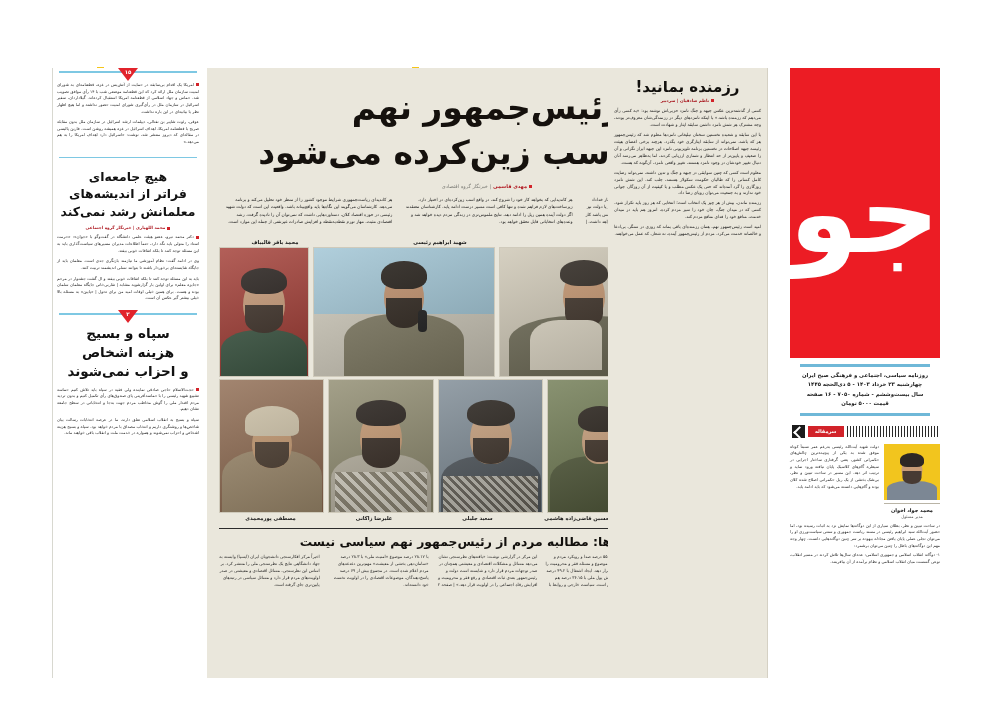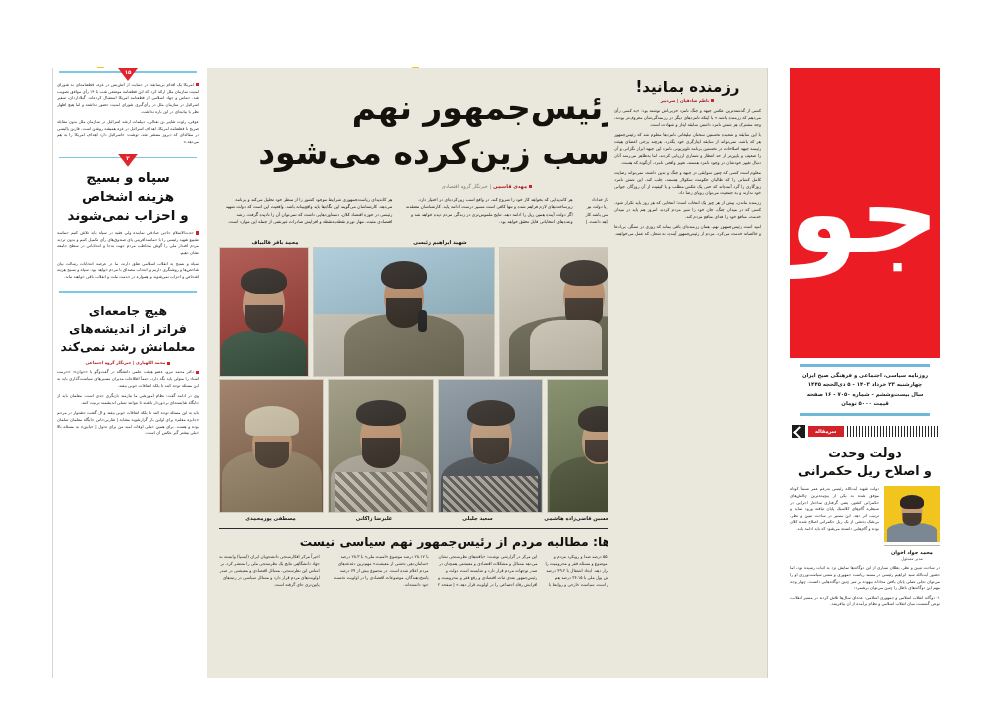--- a/index.html
+++ b/index.html
@@ -284,50 +284,50 @@
       </div>
       <p class="tiny just body-para">
         <span class="sq"></span><span>امریکا یک اقدام بی‌سابقه در حمایت از آتش‌بس در غزه، قطعنامه‌ای به شورای امنیت سازمان ملل ارائه کرد که این قطعنامه موضعی شب با ۱۴ رأی موافق تصویب شد. حماس و جهاد اسلامی از قطعنامه امریکا استقبال کرده‌اند. گیلاداردان، سفیر اسرائیل در سازمان ملل در رأی‌گیری شورای امنیت حضور نداشته و اما هیچ اظهار نظر یا بیانیه‌ای در این باره نداشت.</span>
       </p>
       <p class="tiny just body-para">عوقی، رئوت شاپیر بن نفتالی، دیپلمات ارشد اسرائیل در سازمان ملل بدون مقابله صریح با قطعنامه امریکا، اهداف اسرائیل در غزه همیشه روشن است. فارین پالیسی در مقاله‌ای که دیروز منتشر شد، نوشت: «اسرائیل دارد اهداف امریکا را به هم می‌دهد.»</p>
     </div>
 
     <div class="lc-block" style="margin-top:8px;">
       <div class="rule-wrap">
         <div class="rule-line"></div>
-        <div class="pg-flag">۲</div>
-      </div>
-      <div class="side-head">
-        <div>سپاه و بسیج</div>
-        <div>هزینه اشخاص</div>
-        <div>و احزاب نمی‌شوند</div>
-      </div>
-      <p class="tiny just body-para">
-        <span class="sq"></span><span>حجت‌الاسلام حاجی صادقی نماینده ولی فقیه در سپاه باید تلاش کنیم حماسه تشییع شهید رئیسی را با حماسه‌آفرینی پای صندوق‌های رأی تکمیل کنیم و بدون تردید مردم اقتدار ملی را گوش مخاطب مردم جهت به‌جا و انتخاباتی در سطح جامعه نشان دهیم.</span>
-      </p>
-      <p class="tiny just body-para">سپاه و بسیج به انقلاب اسلامی تعلق دارند، ما در عرصه انتخابات رسالت بیان شاخص‌ها و روشنگری داریم و انتخاب مصداق با مردم خواهد بود. سپاه و بسیج هزینه اشخاص و احزاب نمی‌شوند و همواره در خدمت ملت و انقلاب باقی خواهند ماند.</p>
-    </div>
-
-    <div class="lc-block" style="margin-top:8px;">
-      <div class="rule-wrap">
-        <div class="rule-line"></div>
       </div>
       <div class="side-head sm">
         <div>هیچ جامعه‌ای</div>
         <div>فراتر از اندیشه‌های</div>
         <div>معلمانش رشد نمی‌کند</div>
       </div>
       <div class="byline-mini">
         <span class="sq"></span><span>محمد اللهیاری | خبرنگار گروه اجتماعی</span>
       </div>
       <p class="tiny just body-para">
         <span class="sq"></span><span>دکتر محمد نیرو، عضو هیئت علمی دانشگاه در گفت‌وگو با «جوان»: «حرمت استاد را متولی باید نگه دارد، حتماً اطلاعات مدیران مسیرهای سیاست‌گذاری باید به این مسئله توجه کنند تا بلکه اتفاقات خوبی بیفتد.</span>
       </p>
       <p class="tiny just body-para">وی در ادامه گفت: نظام آموزشی ما نیازمند بازنگری جدی است. معلمان باید از جایگاه شایسته‌ای برخوردار باشند تا بتوانند نسلی اندیشمند تربیت کنند.</p>
       <p class="tiny just body-para">باید به این مسئله توجه کنند تا بلکه اتفاقات خوبی بیفتد و ال گشت جشنوار در مرحم «جایزه معلم» برای اولین بار گزارشویه مشابه | تقاربی‌خانی جایگاه معلمان سلمان بوده و هست. برای همین خیلی اوقات امید من برای تحول | «پایین» به مسئله بالا خیلی بیشتر گیر عکس آن است.</p>
+    </div>
+
+    <div class="lc-block" style="margin-top:8px;">
+      <div class="rule-wrap">
+        <div class="rule-line"></div>
+        <div class="pg-flag">۲</div>
+      </div>
+      <div class="side-head">
+        <div>سپاه و بسیج</div>
+        <div>هزینه اشخاص</div>
+        <div>و احزاب نمی‌شوند</div>
+      </div>
+      <p class="tiny just body-para">
+        <span class="sq"></span><span>حجت‌الاسلام حاجی صادقی نماینده ولی فقیه در سپاه باید تلاش کنیم حماسه تشییع شهید رئیسی را با حماسه‌آفرینی پای صندوق‌های رأی تکمیل کنیم و بدون تردید مردم اقتدار ملی را گوش مخاطب مردم جهت به‌جا و انتخاباتی در سطح جامعه نشان دهیم.</span>
+      </p>
+      <p class="tiny just body-para">سپاه و بسیج به انقلاب اسلامی تعلق دارند، ما در عرصه انتخابات رسالت بیان شاخص‌ها و روشنگری داریم و انتخاب مصداق با مردم خواهد بود. سپاه و بسیج هزینه اشخاص و احزاب نمی‌شوند و همواره در خدمت ملت و انقلاب باقی خواهند ماند.</p>
     </div>
   </div>
 
   <div class="center-col rtl">
 
     <div class="main-head">
       <div>رئیس‌جمهور نهم</div>
       <div>سوار اسب زین‌کرده می‌شود</div>
     </div>
     <div class="main-byline">
@@ -465,24 +465,20 @@
       <div>قیمت ۵۰۰۰ تومان</div>
     </div>
     <div class="mast-rule2"></div>
 
     <div>
       <div class="edit-head-bar">
         <div class="edit-icon"></div>
         <div class="edit-badge">سرمقاله</div>
         <div class="edit-stripes"></div>
       </div>
-      <div class="edit-title">
-        <div>دولت وحدت</div>
-        <div>و اصلاح ریل حکمرانی</div>
-      </div>
       <div class="edit-flow">
         <div class="edit-text">
           <p class="tiny just">دولت شهید آیت‌الله رئیسی به‌رغم عمر نسبتاً کوتاه موفق شده به یکی از پیچیده‌ترین چالش‌های حکمرانی کشور، یعنی گرفتاری ساختار اجرایی در سیطره گام‌های کلاسیک پایان نیافته ورود نماید و ترتیب اثر دهد. این مسیر در ساحت تبیین و نظر، بی‌شک بخشی از یک ریل حکمرانی اصلاح شده کلان بوده و گام‌هایی دانسته می‌شود که باید ادامه یابد.</p>
         </div>
         <div class="author-box">
           <div class="author-photo">
             <div class="ap-body"></div>
             <div class="ap-head"></div>
             <div class="ap-hair"></div>
             <div class="ap-beard"></div>

